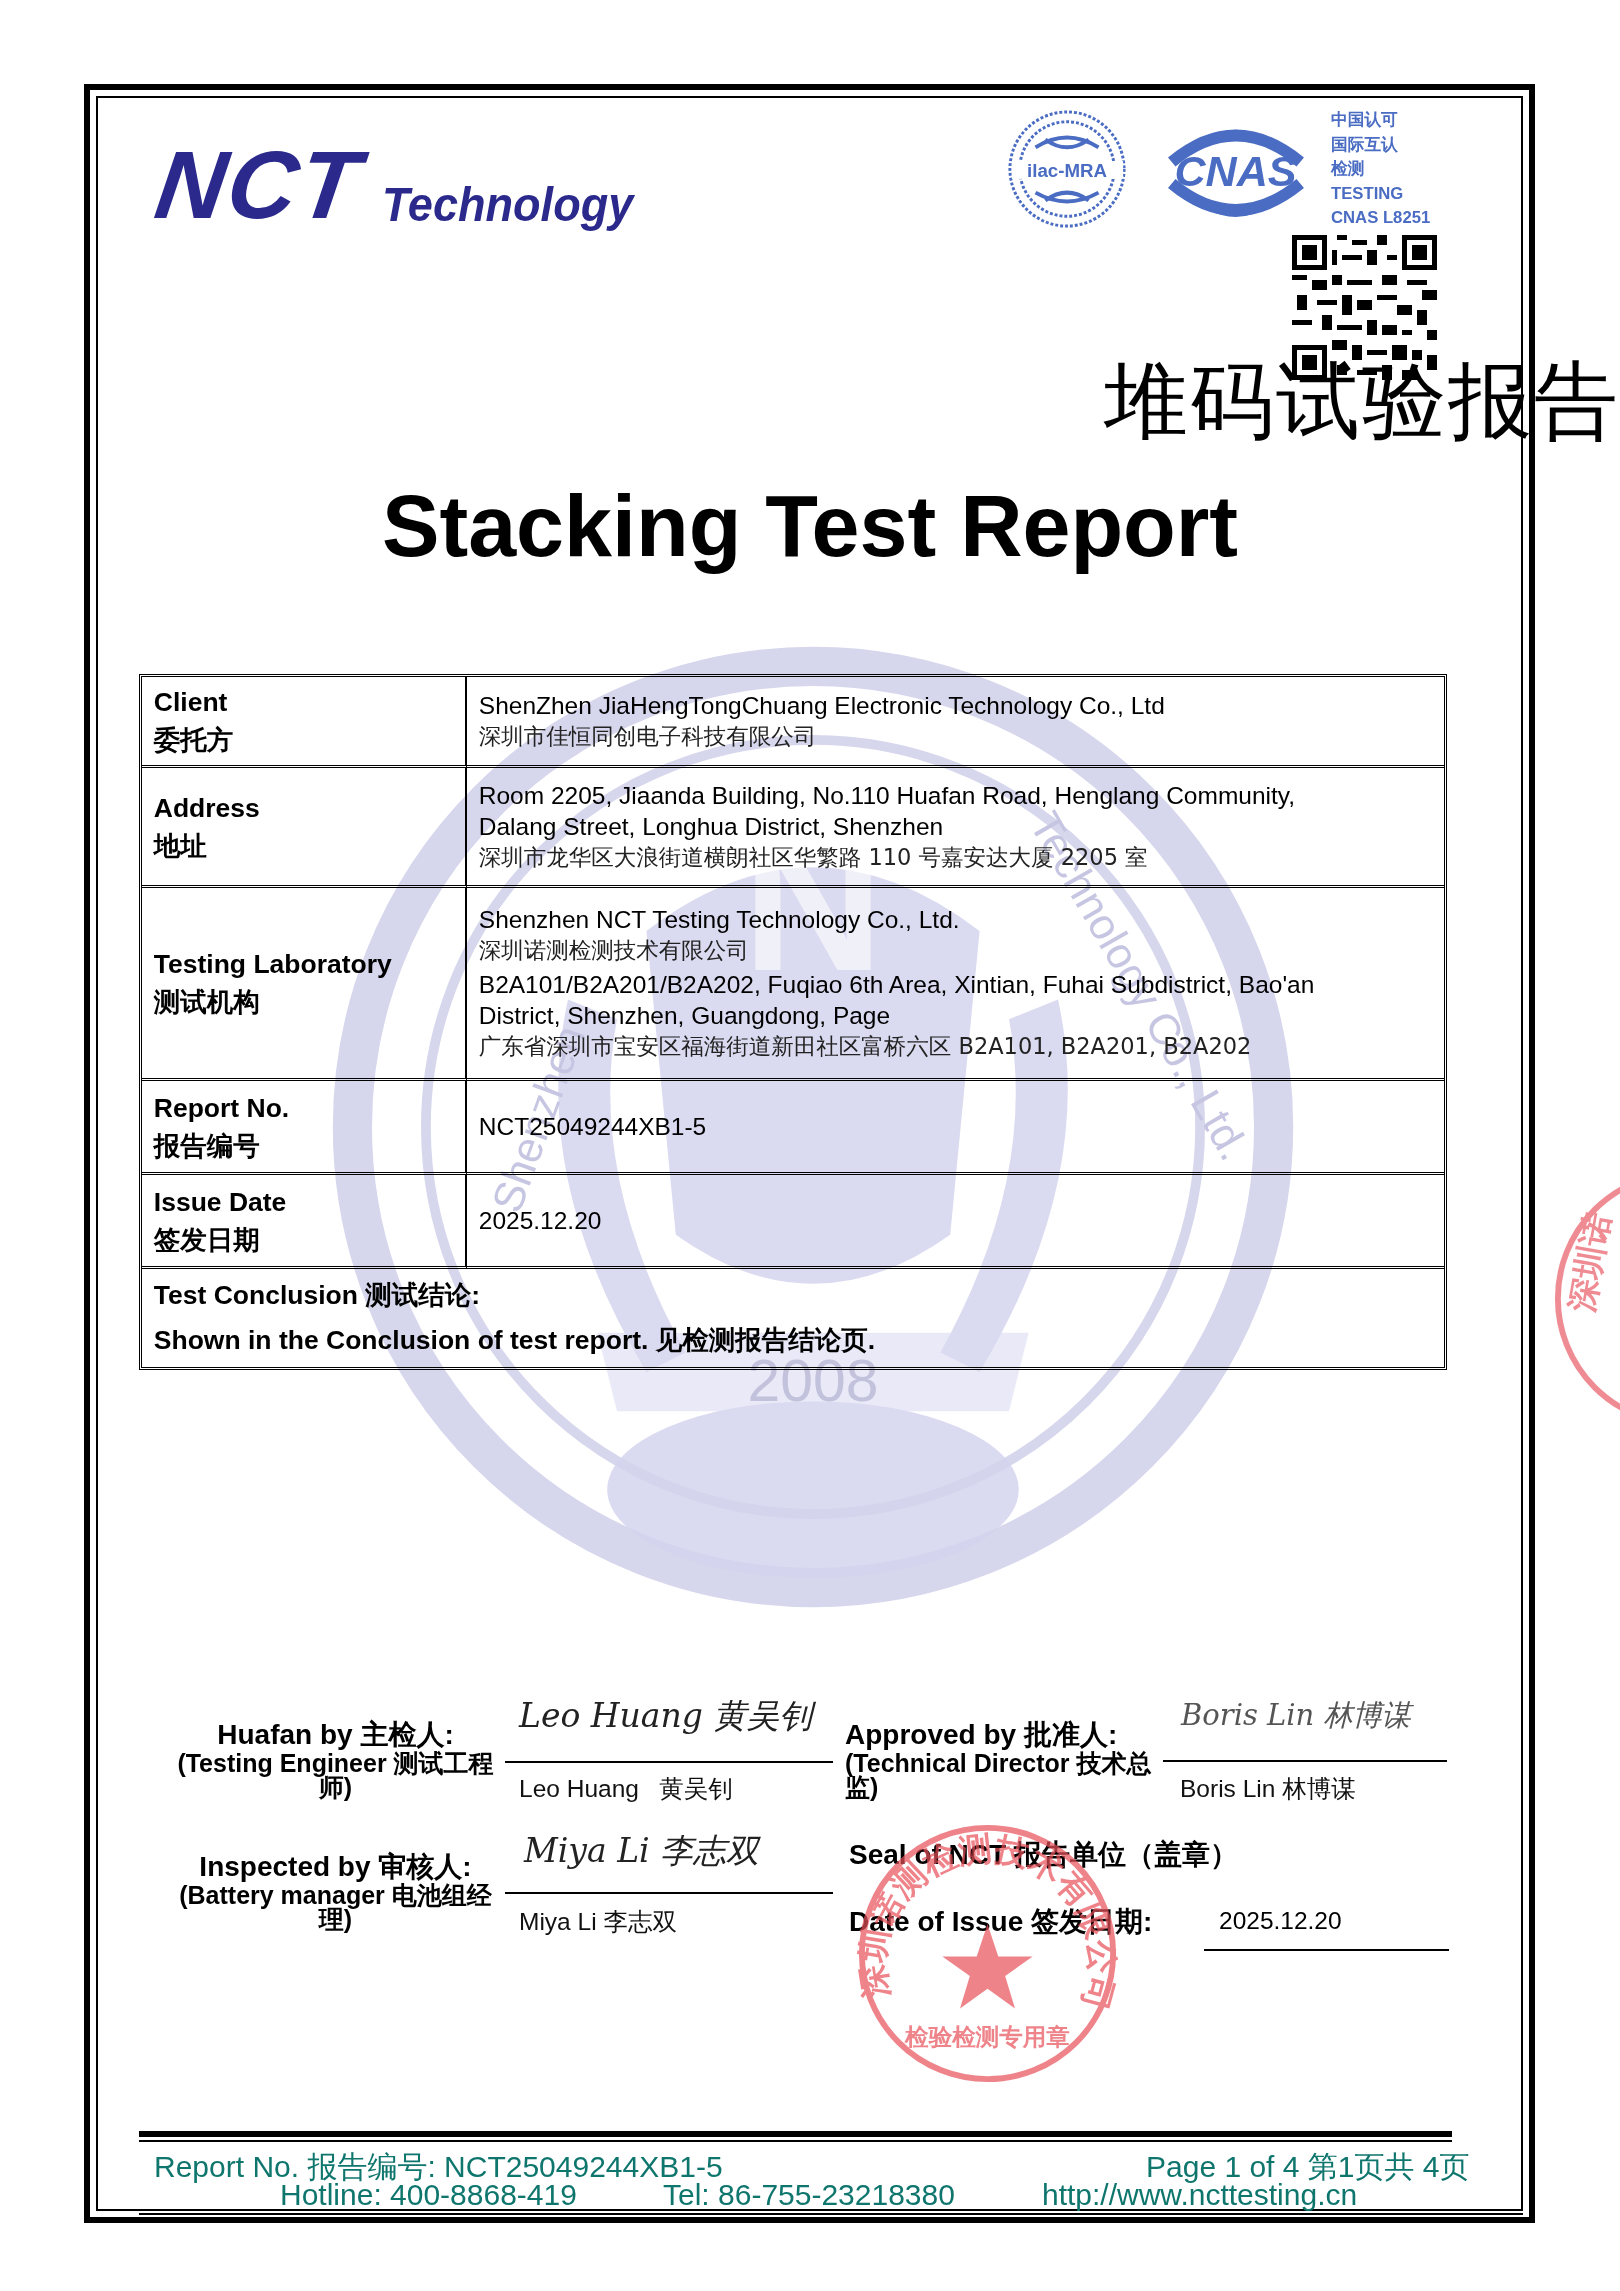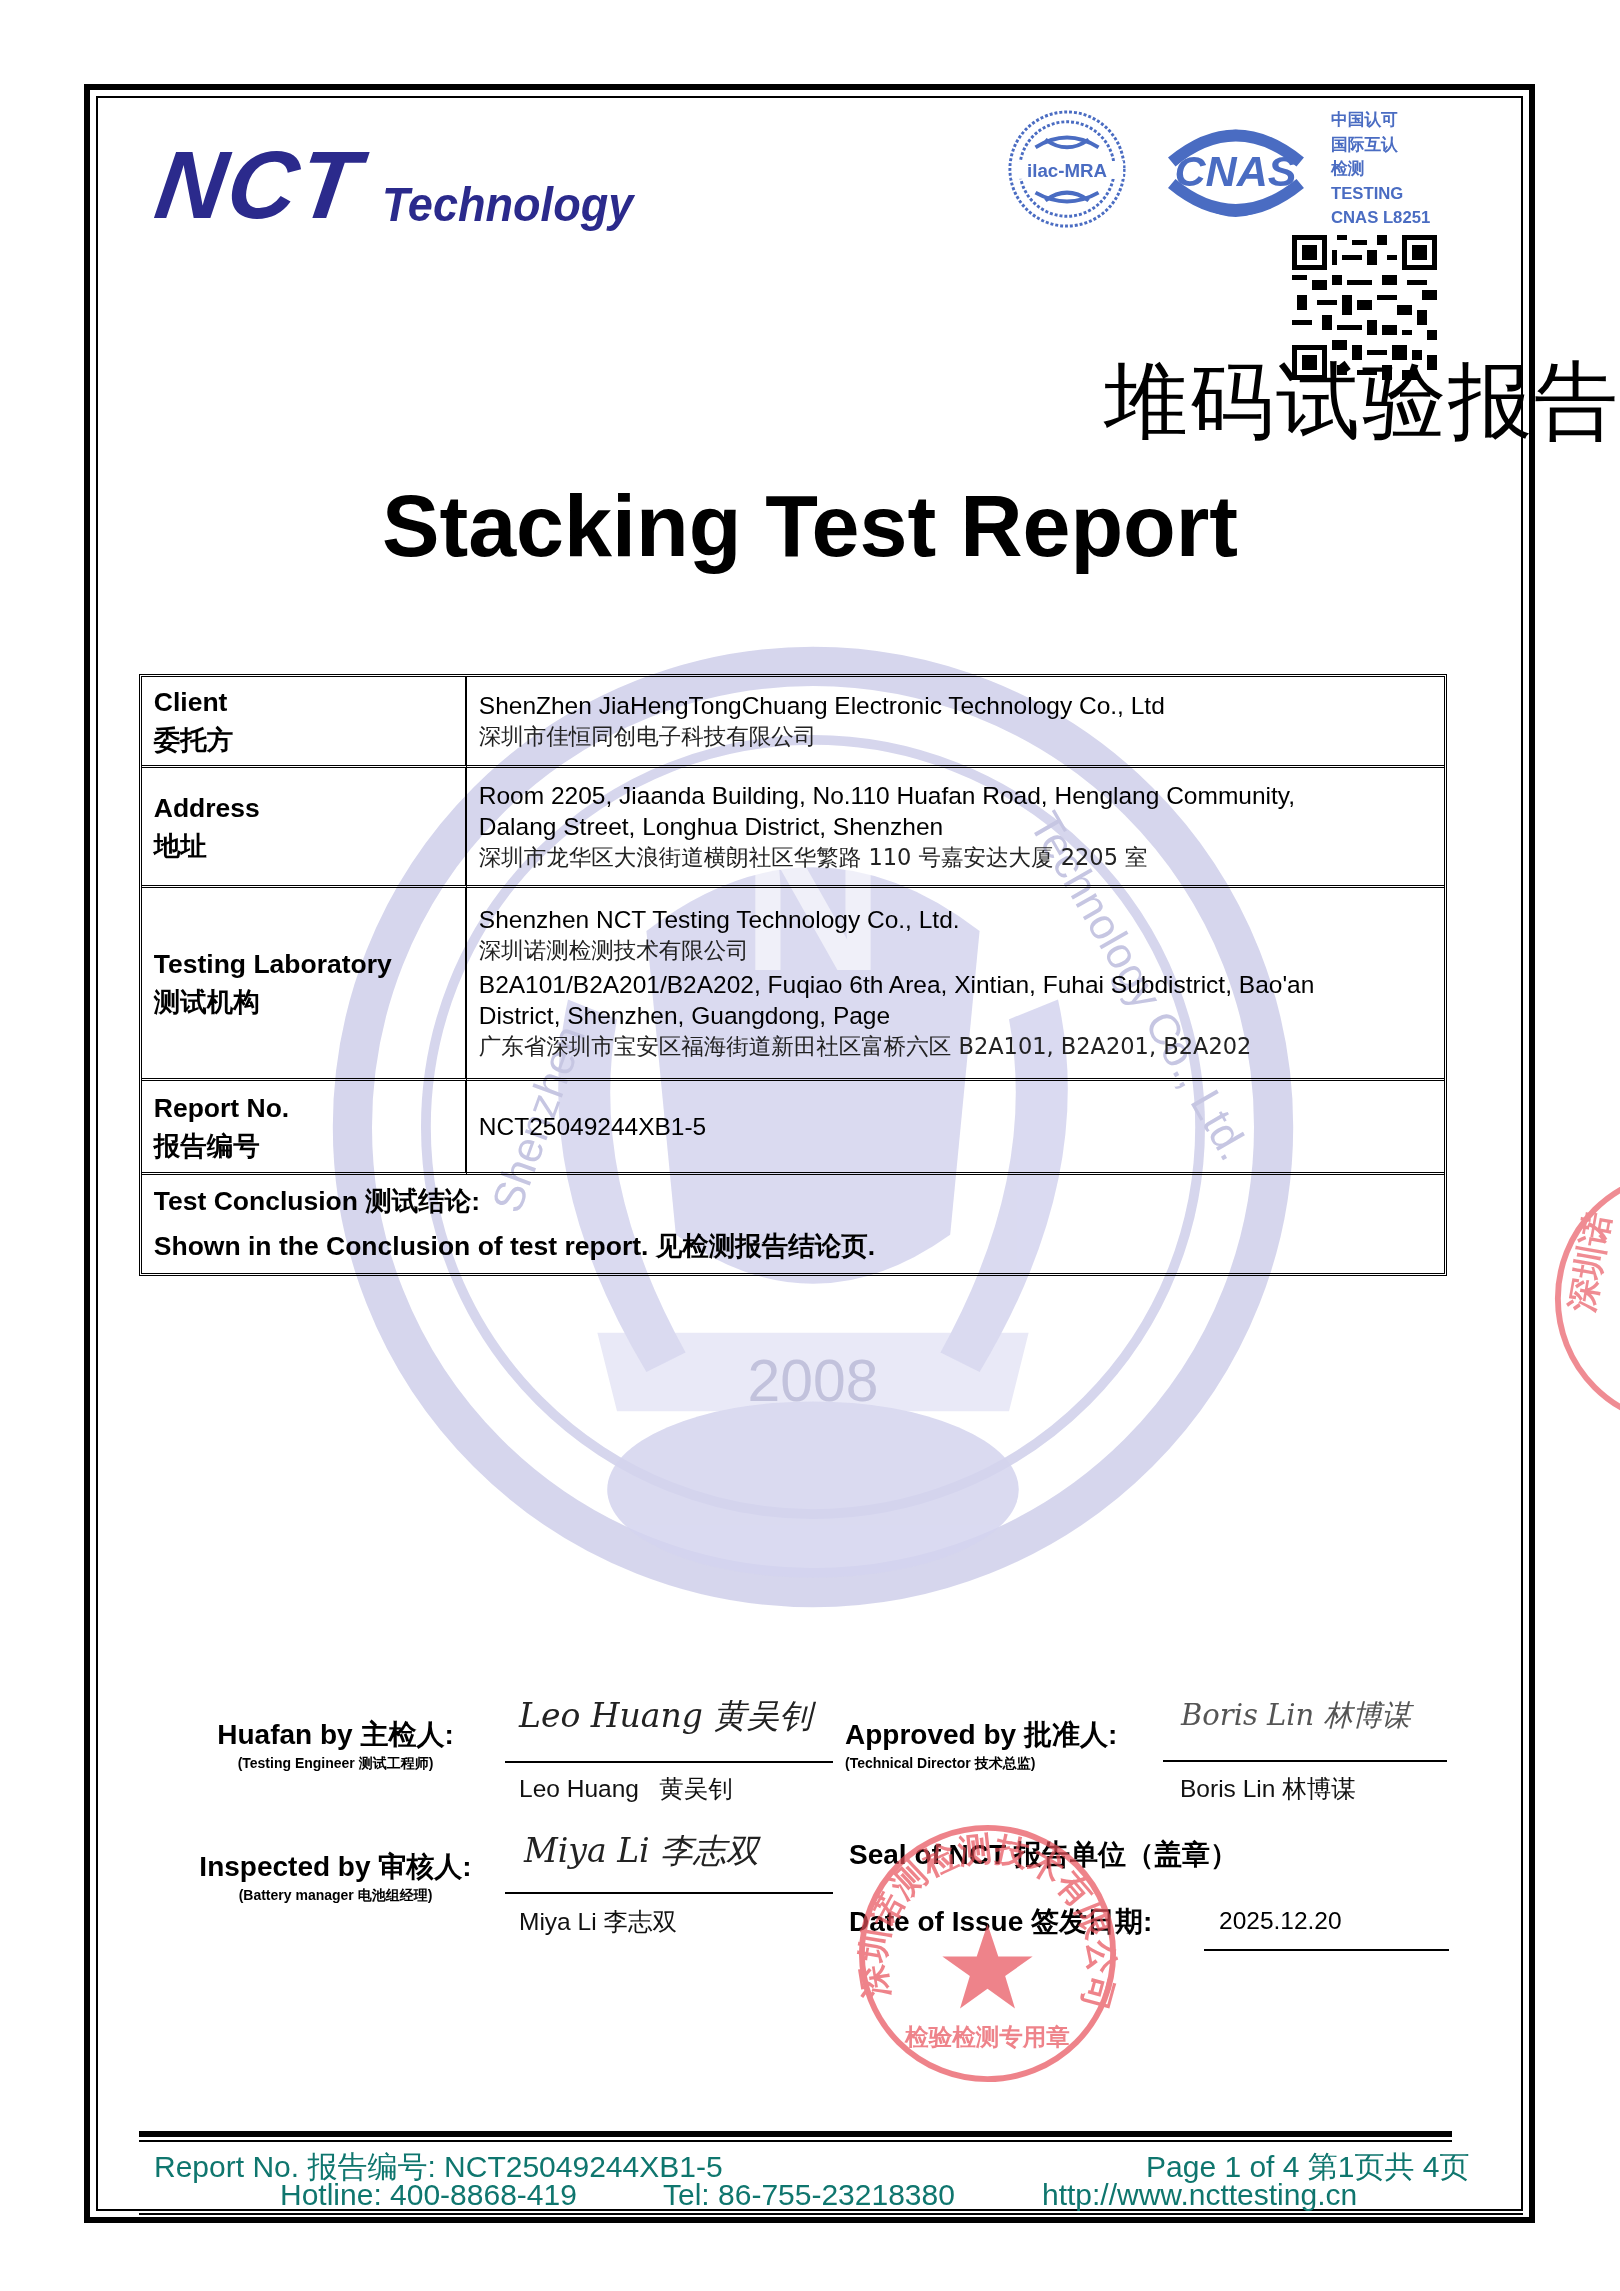--- a/index.html
+++ b/index.html
@@ -46,21 +46,21 @@
   .info-table tr:last-child td { border-bottom: none; }
   .info-table td.lbl { width: 325px; border-right: 2px solid #000; font-weight: 700; font-size: 26.5px; line-height: 37px; }
   .info-table td.val { font-size: 24.5px; line-height: 31px; }
   .info-table td.full { font-weight: 700; font-size: 26.5px; line-height: 45px; padding: 3.9px 11.8px; }
   .val .cn { font-family: "DejaVu Sans", sans-serif; font-size: 22.5px; color: #222; }
   .lbl .cn { font-family: "DejaVu Sans", sans-serif; font-weight: 700; }
 
   
   .sig-label { position: absolute; z-index: 2; text-align: center; }
   .sig-label .main { font-weight: 700; font-size: 28px; line-height: 35px; }
-  .sig-label .sub { font-weight: 700; font-size: 14px; line-height: 23.5px; }
+  .sig-label .sub { font-weight: 700; font-size: 25px; line-height: 23.5px; }
   .sig-hand { position: absolute; z-index: 2; font-family: "DejaVu Serif", serif; font-style: italic; color: #222; }
   .sig-line { position: absolute; z-index: 2; height: 2px; background: #000; }
   .sig-name { position: absolute; z-index: 2; font-size: 24.5px; color: #111; }
 
   .seal-text { position: absolute; z-index: 2; font-weight: 700; font-size: 28px; }
   .seal-date { position: absolute; z-index: 2; font-size: 24.5px; }
 
   .red-seal { position: absolute; left: 855px; top: 1821px; width: 265px; height: 265px; z-index: 3; opacity: 0.7; }
   .red-seal-edge { position: absolute; left: 1551px; top: 1166px; width: 137px; height: 265px; z-index: 3; opacity: 0.65; overflow: hidden; }
 
@@ -231,20 +231,29 @@
   </tr>
   <tr style="height:94px">
     <td class="lbl">
       <div>Report No.</div>
       <div class="cn">报告编号</div>
     </td>
     <td class="val">
       <div>NCT25049244XB1-5</div>
     </td>
   </tr>
+  <tr style="height:94px">
+    <td class="lbl">
+      <div>Issue Date</div>
+      <div class="cn">签发日期</div>
+    </td>
+    <td class="val">
+      <div>2025.12.20</div>
+    </td>
+  </tr>
   <tr style="height:98px">
     <td class="full" colspan="2">
       <div>Test Conclusion 测试结论:</div>
       <div>Shown in the Conclusion of test report. 见检测报告结论页.</div>
     </td>
   </tr>
 </tbody>
   </table>
 
 <div class="sig-label" style="left:174px; top:1717px; width:323px;">

